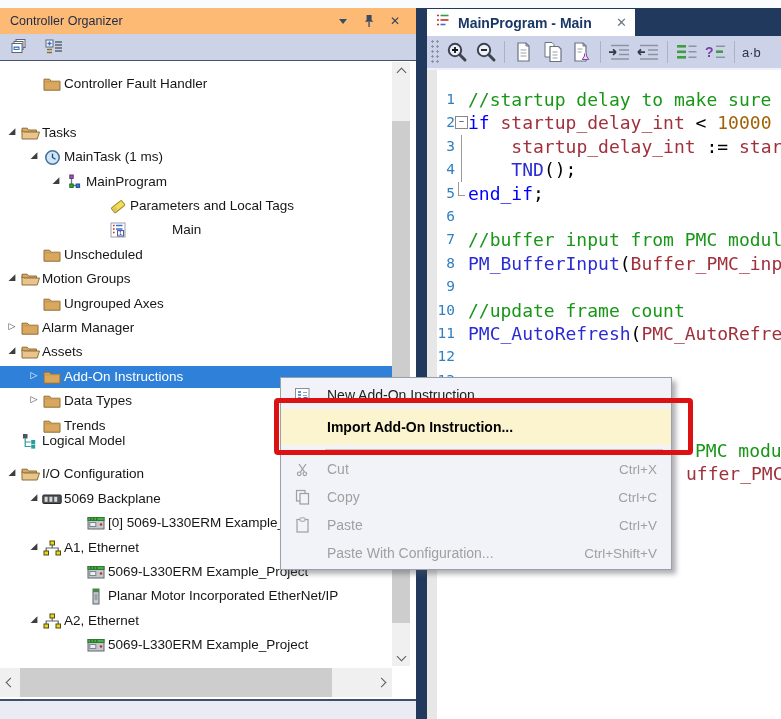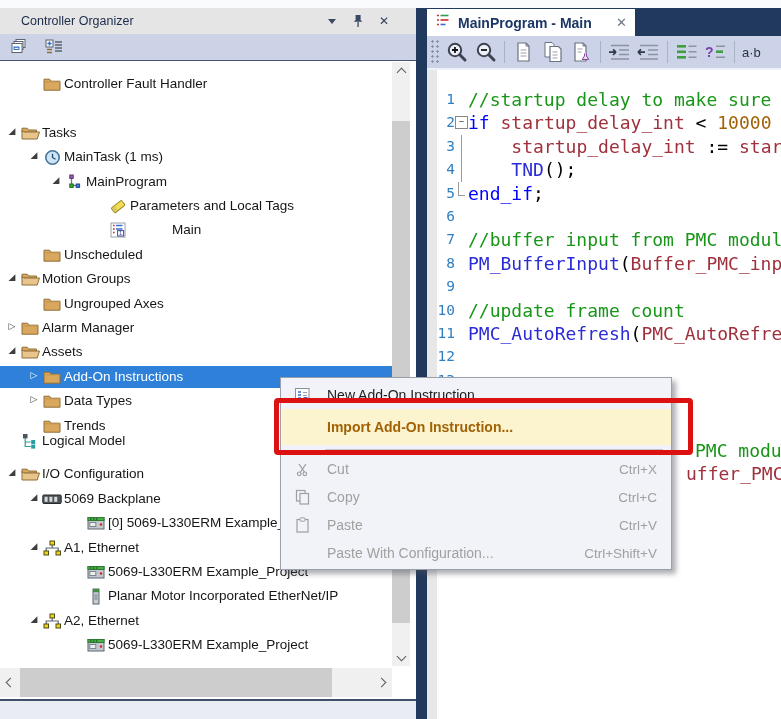--- a/index.html
+++ b/index.html
@@ -2,22 +2,22 @@
 <html><head>
 <meta charset="utf-8">
 <style>
   html,body{margin:0;padding:0;background:#fff;}
   .canvas{position:relative;width:781px;height:719px;overflow:hidden;background:#fff;
           font-family:"Liberation Sans","DejaVu Sans",sans-serif;-webkit-font-smoothing:antialiased;}
   .topstrip{position:absolute;left:0;top:0;width:781px;height:8px;background:#fafbfc;z-index:5;}
 
   
   .left-panel{position:absolute;left:0;top:0;width:416px;height:719px;background:#fff;}
-  .panel-title{position:absolute;left:0;top:8px;width:416px;height:26px;background:#e5e5e5;
-               display:flex;align-items:center;padding:0 21px;box-sizing:border-box;}
+  .panel-title{position:absolute;left:0;top:8px;width:416px;height:26px;background:#fdba74;
+               display:flex;align-items:center;padding:0 10px;box-sizing:border-box;}
   .pt-text{font-size:12.5px;color:#1c2b4a;}
   .pt-icons{margin-left:auto;display:flex;align-items:center;gap:12px;padding-right:4px;}
   .ti{display:inline-flex;align-items:center;justify-content:center;width:14px;height:14px;cursor:default;}
   .chev{width:0;height:0;border-left:4.5px solid transparent;border-right:4.5px solid transparent;border-top:5.5px solid #3a4a63;}
   .closex{font-size:12px;color:#35425c;font-weight:bold;}
   .panel-toolbar{position:absolute;left:0;top:34px;width:416px;height:27px;background:#ccd3e6;
                  border-bottom:1px solid #46536e;display:flex;align-items:center;gap:10px;padding-left:8px;box-sizing:border-box;}
   .ptb-btn{display:inline-flex;align-items:center;justify-content:center;width:24px;height:22px;}
   .tree{position:absolute;left:0;top:62px;width:392px;height:604px;background:#fff;overflow:hidden;}
   .trow{position:absolute;left:0;width:392px;height:22px;white-space:nowrap;}
@@ -67,21 +67,21 @@
   .s-num{color:#a16207;} .s-pln{color:#000;}
   .frag{position:absolute;font-family:"DejaVu Sans Mono","Liberation Mono",monospace;font-size:18px;line-height:23.4px;white-space:pre;}
 
   
   .ctx-menu{position:absolute;left:280px;top:377px;width:392px;height:193px;background:#f2f3f9;
             border:1px solid #9aa0ab;box-shadow:4px 4px 5px rgba(80,80,90,.45);z-index:40;box-sizing:border-box;padding-top:3px;}
   .mitem{position:relative;height:28px;display:flex;align-items:center;}
   .mitem.hl{height:36px;background:#fcf4cf;}
   .micon{position:absolute;left:12px;width:18px;height:18px;display:flex;align-items:center;justify-content:center;}
   .mlabel{position:absolute;left:46px;font-size:14px;color:#1e1e1e;white-space:nowrap;}
-  .mitem.hl .mlabel{font-weight:600;color:#a16207;}
+  .mitem.hl .mlabel{font-weight:600;color:#000000;}
   .mitem.dis .mlabel{color:#a0a0a0;}
   .mshort{position:absolute;right:14px;font-size:13.5px;color:#a0a0a0;}
   .msep{height:1px;border-top:1px solid #c5c5c5;margin:4px 8px 4px 44px;}
 
   .red-annotation{position:absolute;left:274px;top:398px;width:419px;height:57px;border:5px solid #dc1212;
                   border-radius:4px;z-index:60;box-sizing:border-box;pointer-events:none;}
 </style>
 </head>
 <body>
 

